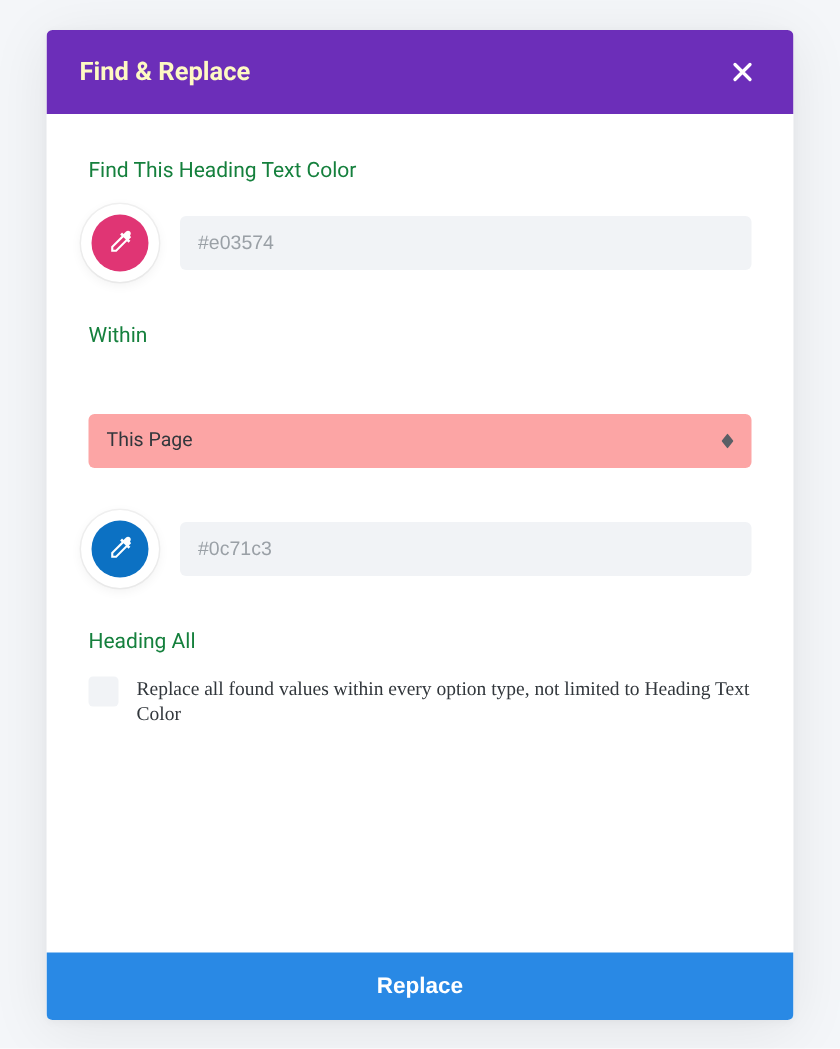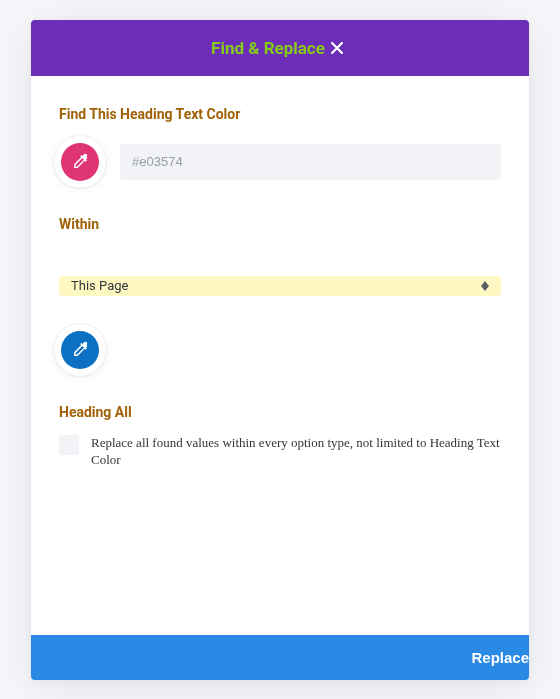--- a/index.html
+++ b/index.html
@@ -18,25 +18,25 @@
       width: 498px;
       height: 660px;
       border-radius: 4px;
       box-shadow: 0 6px 40px rgba(0,0,0,0.08), 0 1px 6px rgba(0,0,0,0.04);
       display: flex;
       flex-direction: column;
       overflow: hidden;
     }
     .modal-header {
       background: #6c2eb9;
-      color: #84cc16;
+      color: #fef9c3;
       padding: 16px 22px;
       display: flex;
       align-items: center;
-      justify-content: center;
+      justify-content: space-between;
     }
     .modal-header h2 {
       font-size: 17px;
       font-weight: 700;
     }
     .close-btn {
       background: transparent;
       border: none;
       color: #fff;
       cursor: pointer;
@@ -46,22 +46,22 @@
       justify-content: center;
     }
     .close-btn svg { display: block; }
     .modal-body {
       flex: 1;
       padding: 30px 28px 20px 28px;
       overflow: auto;
     }
     .section-label {
       font-size: 14px;
-      font-weight: 700;
-      color: #a16207;
+      font-weight: 400;
+      color: #15803d;
       margin-bottom: 14px;
     }
     .color-row {
       display: flex;
       align-items: center;
       gap: 14px;
       margin-bottom: 28px;
     }
     .color-swatch-wrap {
       width: 52px;
@@ -100,23 +100,23 @@
       font-size: 13px;
       color: #9aa0a6;
       width: 100%;
       outline: none;
     }
     .select-row {
       margin-bottom: 28px;
     }
     .select-wrap {
       position: relative;
-      background: #fef9c3;
+      background: #fca5a5;
       border-radius: 4px;
-      height: 20px;
+      height: 36px;
       display: flex;
       align-items: center;
       padding: 0 12px;
       cursor: pointer;
       margin-top: 44px;
     }
     .select-value {
       font-size: 13px;
       color: #32373c;
       flex: 1;
@@ -153,21 +153,20 @@
     }
     .replace-btn {
       width: 100%;
       background: #2989e5;
       color: #fff;
       border: none;
       font-size: 15px;
       font-weight: 700;
       padding: 14px 0;
       cursor: pointer;
-      text-align: right;
     }
   </style>
 </head>
 <body>
 
 <div class="modal">
 
   <div class="modal-header">
     <h2>Find &amp; Replace</h2>
     <button class="close-btn">
@@ -209,20 +208,23 @@
     </div>
 
     <div class="color-row">
       <div class="color-swatch-wrap">
         <div class="color-swatch" style="background:#0c71c3">
           <svg width="17" height="17" viewBox="0 0 24 24" fill="#fff">
             <path d="M20.7 5.6c1-1 1-2.7 0-3.7s-2.7-1-3.7 0l-2.4 2.4-1.4-1.4-1.8 1.8 1.4 1.4L3 16v5h5l9.9-9.9 1.4 1.4 1.8-1.8-1.4-1.4 2-2zM7.2 19H5v-2.2L14.6 7.2l2.2 2.2L7.2 19z"></path>
           </svg>
         </div>
       </div>
+      <div class="color-input-wrap">
+        <input class="color-input" type="text" value="#0c71c3" style="">
+      </div>
     </div>
 
     <div class="section-label">Heading All</div>
     <div class="replace-all">
       <div class="checkbox"></div>
       <div class="replace-all-text">Replace all found values within every option type, not limited to Heading Text Color</div>
     </div>
 
   </div>
 

